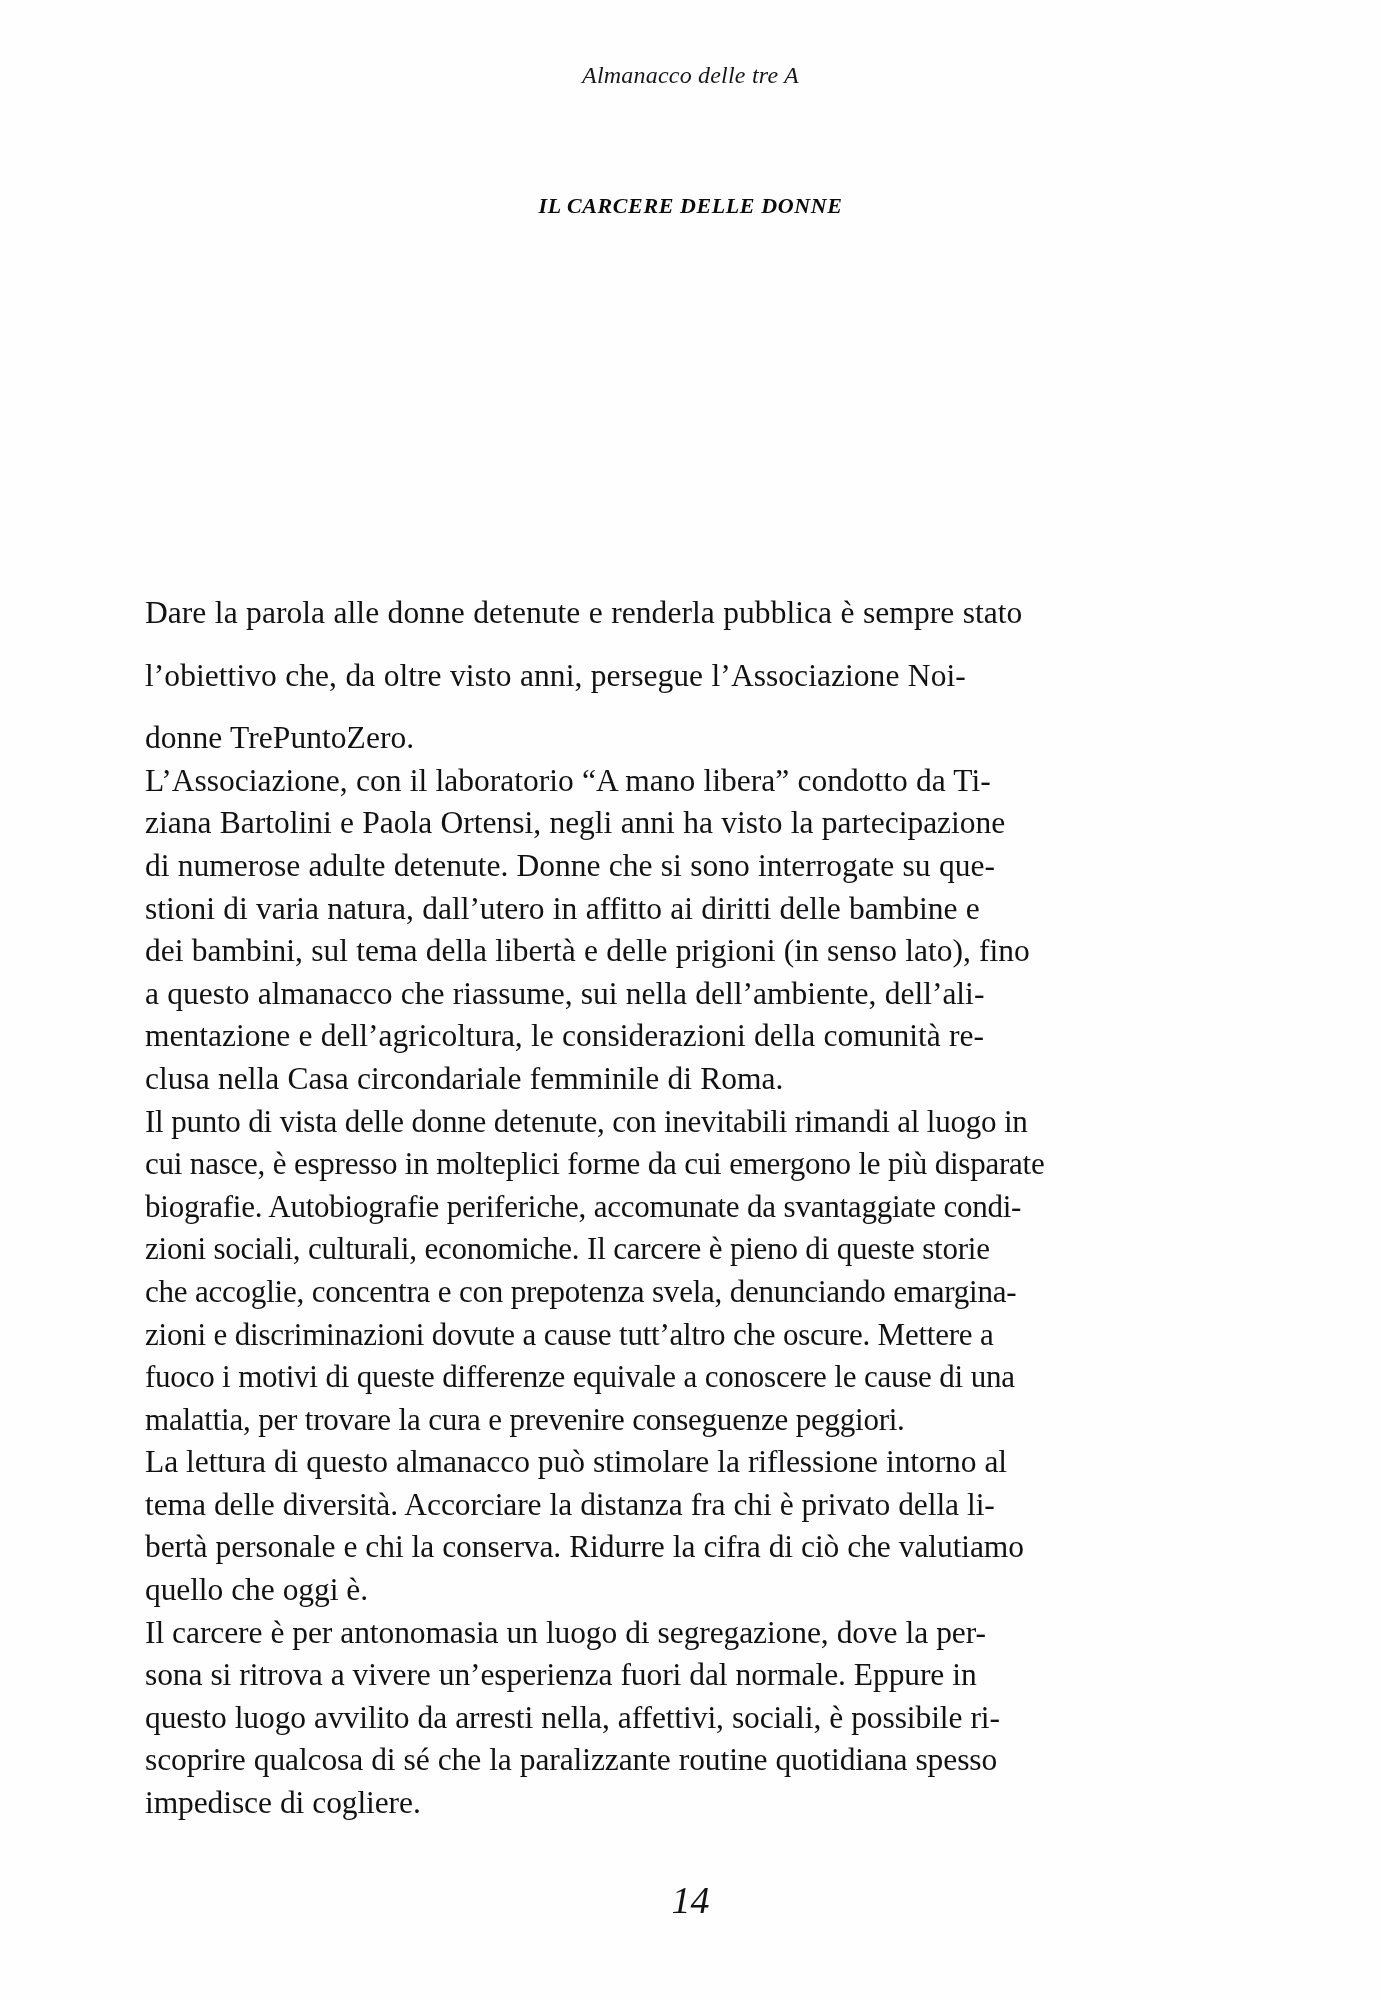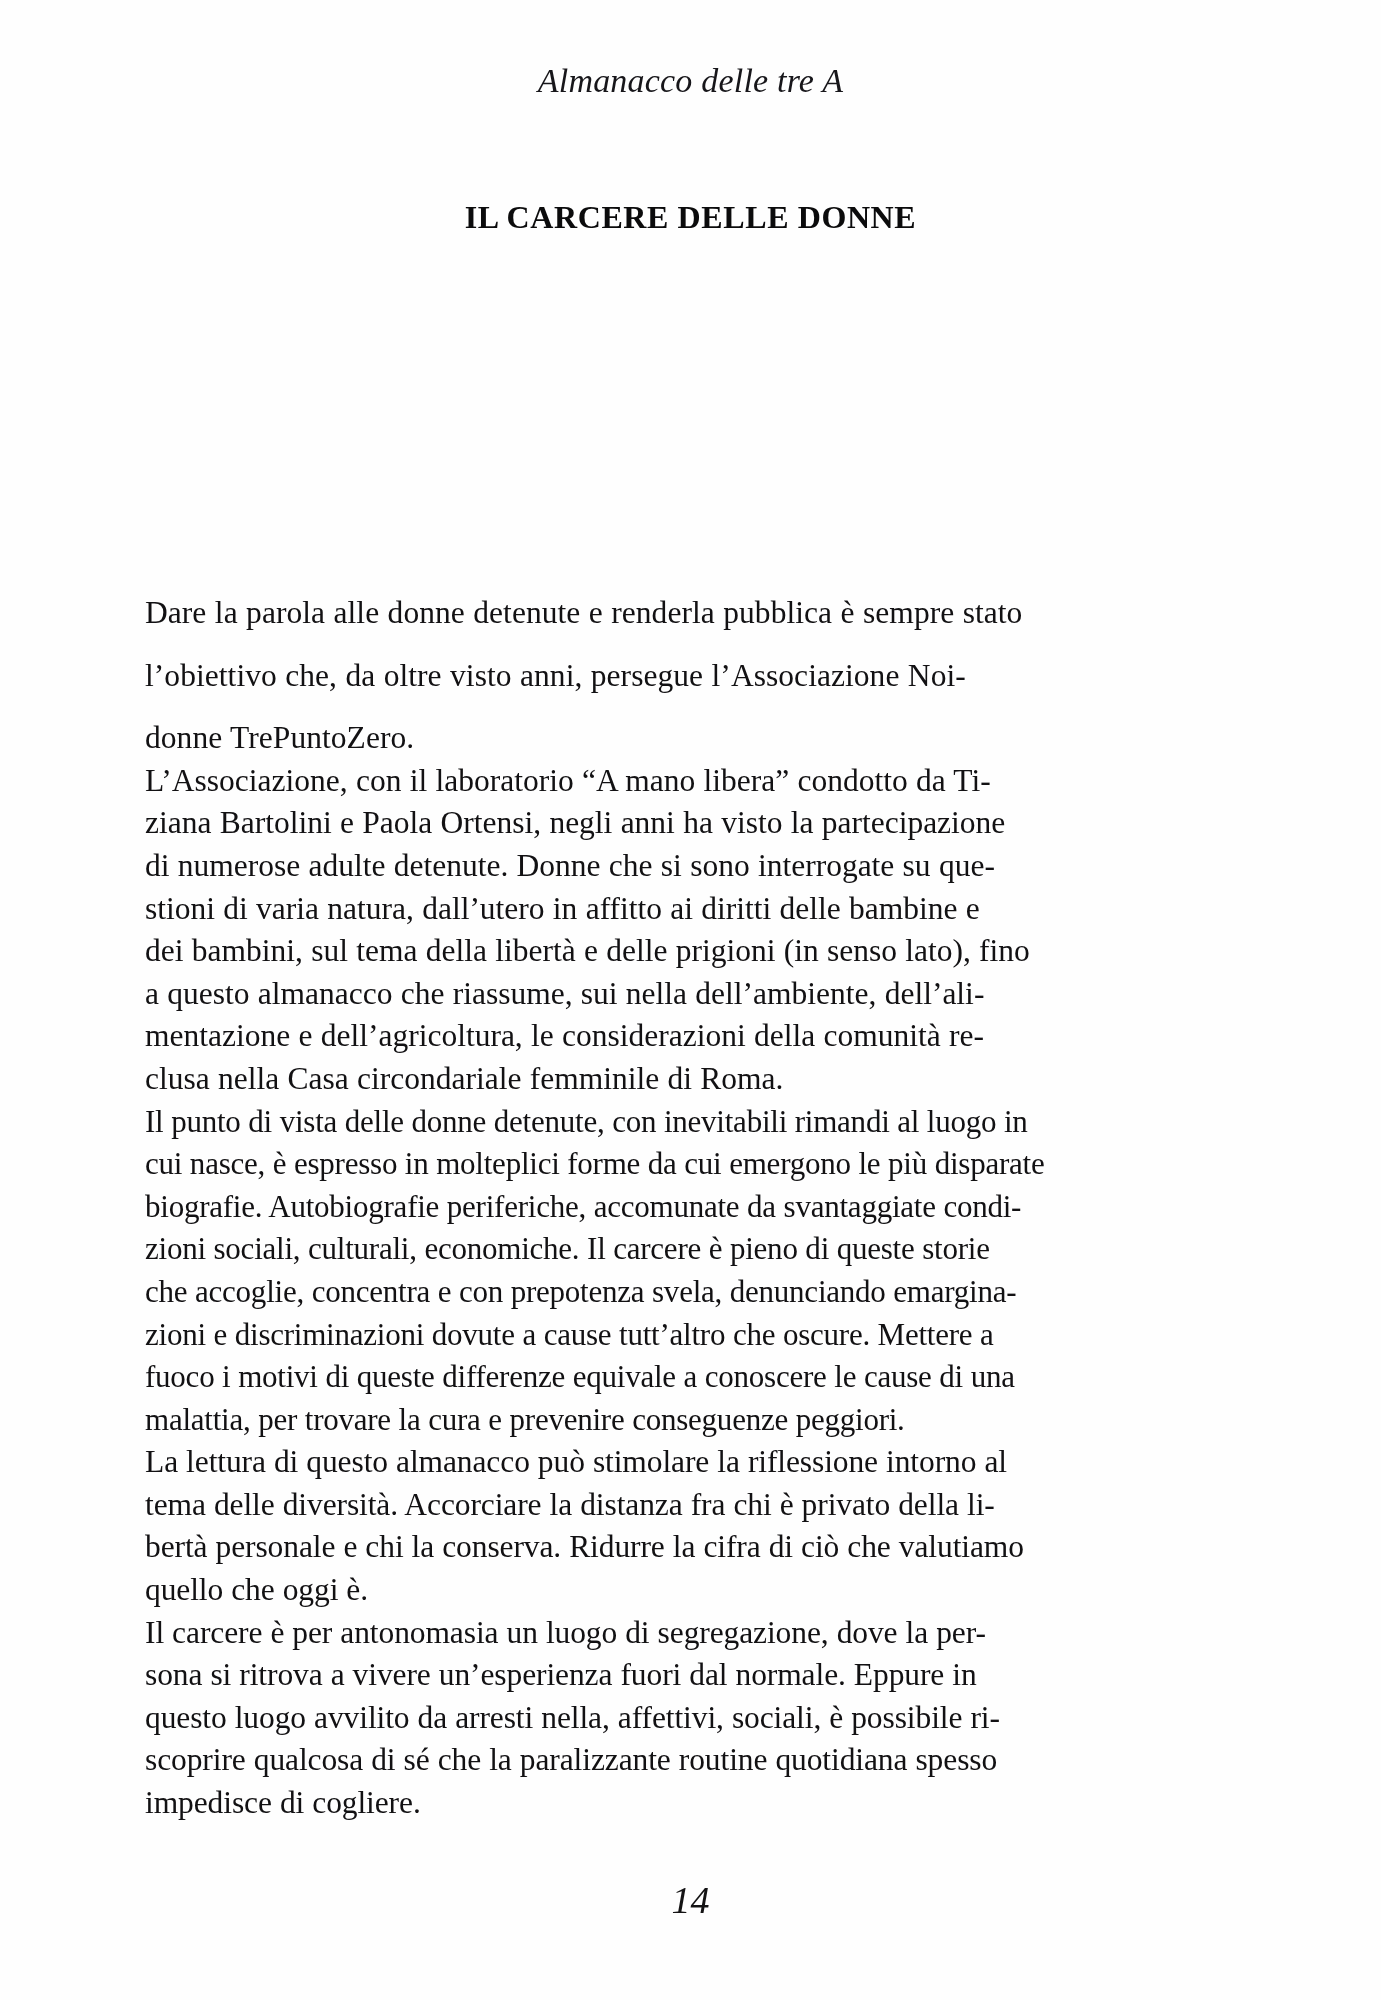--- a/index.html
+++ b/index.html
@@ -23,36 +23,37 @@
   }
 
   
   .running-header {
     position: absolute;
     top: 62px;
     left: 0;
     width: 1381px;
     text-align: center;
     font-style: italic;
-    font-size: 34px;
+    font-size: 24px;
     letter-spacing: 0.2px;
     color: #17161a;
   }
 
   
   .chapter-title {
     position: absolute;
     top: 178px;
     left: 0;
     width: 1381px;
     text-align: center;
     font-weight: bold;
-    font-size: 32px;
+    font-size: 22px;
     letter-spacing: 0.6px;
     color: #0b0b0c;
+    font-style: italic;
   }
 
   
   .body-block {
     position: absolute;
     top: 572px;
     left: 145px;
     width: 1072px;
   }
 

